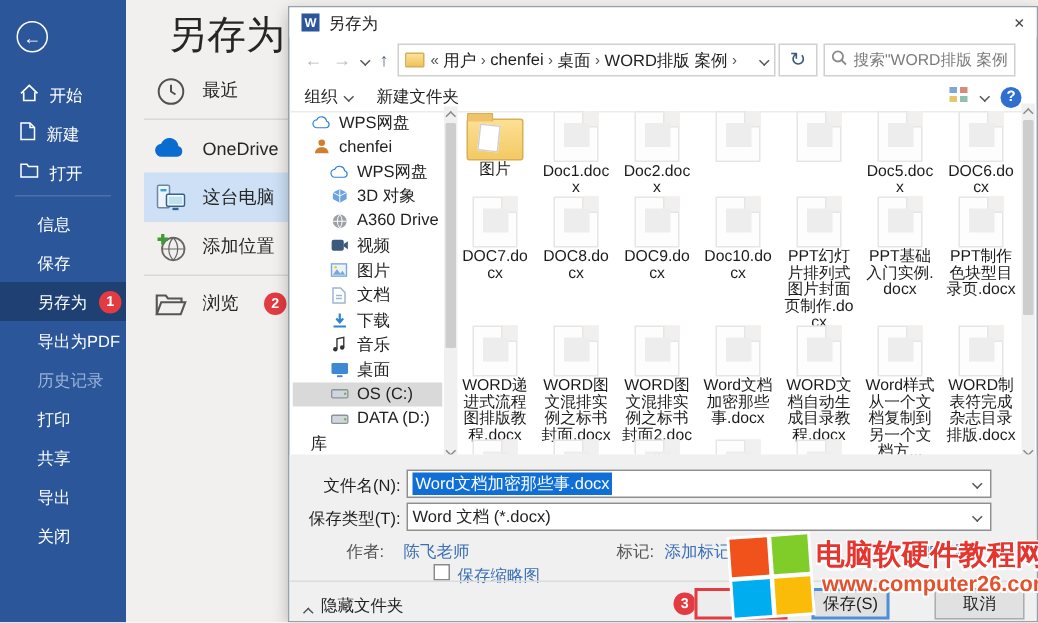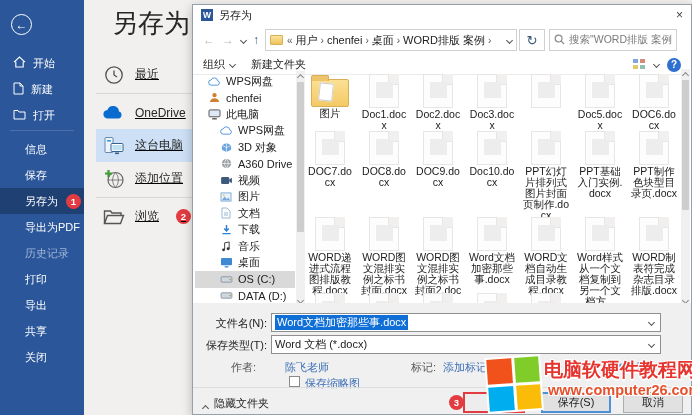--- a/index.html
+++ b/index.html
@@ -17,21 +17,21 @@
   .bs-menu{position:absolute;left:0;top:136px;width:84px;}
   .bs-item{height:26px;display:flex;align-items:center;padding-left:25px;font-size:11px;cursor:pointer;position:relative;}
   .bs-item.sel{background:#1e4073;}
   .bs-item.dis{color:#9db3d6;}
   .badge{display:inline-flex;align-items:center;justify-content:center;width:15px;height:15px;border-radius:50%;
          background:#e23b41;color:#fff;font-size:9.5px;font-weight:bold;margin-left:8px;flex:none;}
 
   
   .backstage{position:absolute;left:84px;top:0;right:0;height:415px;background:#f1f0ef;}
   .bs-title{position:absolute;left:28px;top:6px;font-size:26px;font-weight:400;color:#262626;}
-  .places{position:absolute;left:12px;top:58px;width:100px;text-decoration:underline;}
+  .places{position:absolute;left:12px;top:44px;width:100px;}
   .place{height:33px;display:flex;align-items:center;gap:9px;padding-left:6px;font-size:12px;color:#262626;cursor:pointer;}
   .place.sel{background:#cde0f5;}
   .place .pic{width:24px;display:flex;justify-content:center;flex:none;}
   .phr{border-top:1px solid #d9d8d6;margin:2px 0;}
 
   
   .dialog{position:absolute;left:192px;top:4px;width:500px;height:411px;background:#fff;
           border:1px solid #96a0aa;box-shadow:0 3px 10px rgba(0,0,0,.25);font-size:11px;color:#222;}
   .tbar{position:absolute;left:0;top:0;right:0;height:20px;display:flex;align-items:center;padding:0 8px;gap:6px;background:#fff;}
   .wicon{width:12px;height:12px;background:#2b579a;color:#fff;font-size:8.5px;font-weight:bold;
@@ -92,21 +92,21 @@
   .selectedtext{background:#0f6fd7;color:#fff;padding:0 2px;white-space:nowrap;}
   .metarow span{position:absolute;white-space:nowrap;}
   .mlabel{color:#555;}
   .mlink{color:#3b6fb5;cursor:pointer;}
   .chkbox{position:absolute;width:11px;height:11px;border:1px solid #8a8a8a;background:#fff;}
   .footer{position:absolute;left:0;right:0;top:84px;bottom:0;border-top:1px solid #dcdcdc;}
   .hidefold{position:absolute;left:10px;top:8px;display:flex;align-items:flex-end;gap:6px;color:#1d1d1d;cursor:pointer;}
   .btn{position:absolute;top:4px;height:21px;background:#e1e1e1;border:1px solid #adadad;font-size:11px;color:#1d1d1d;
        display:flex;align-items:center;justify-content:center;cursor:pointer;}
   .toolsbtn{left:270px;width:62px;border:2px solid #e23b41;background:#ededed;justify-content:flex-end;padding-right:6px;}
-  .savebtn{left:348px;width:70px;border:2px solid #4d90d8;}
+  .savebtn{left:348px;width:52px;border:2px solid #4d90d8;}
   .cancelbtn{left:430px;width:60px;}
   .badge3{position:absolute;left:248px;top:7px;}
 
   
   .watermark{position:absolute;left:468px;top:350px;width:224px;height:65px;z-index:50;pointer-events:none;}
   .winlogo{position:absolute;left:18px;top:6px;width:56px;height:56px;background:#fff;padding:2px;
            display:grid;grid-template-columns:1fr 1fr;grid-template-rows:1fr 1fr;gap:3px;transform:rotate(-4deg);}
   .winlogo div{width:100%;height:100%;}
   .wm-title{position:absolute;left:76px;top:7px;font-size:19px;font-weight:bold;color:#e6342e;white-space:nowrap;
             text-shadow:-1px -1px 0 #fff,1px -1px 0 #fff,-1px 1px 0 #fff,1px 1px 0 #fff,0 2px 0 #fff;}
@@ -156,24 +156,24 @@
         <div class="bs-item">
           <span>导出为PDF</span>
         </div>
         <div class="bs-item dis">
           <span>历史记录</span>
         </div>
         <div class="bs-item">
           <span>打印</span>
         </div>
         <div class="bs-item">
+          <span>共享</span>
+        </div>
+        <div class="bs-item">
           <span>导出</span>
-        </div>
-        <div class="bs-item">
-          <span>共享</span>
         </div>
         <div class="bs-item">
           <span>关闭</span>
         </div>
       </div>
   </aside>
 
   <section class="backstage">
     <div class="bs-title">另存为</div>
     <div class="places" id="places">
@@ -304,29 +304,20 @@
         </div>
         <div class="trow lv1">
           <span class="ic">
             <svg width="11" height="11" viewBox="0 0 12 12">
               <circle cx="6" cy="3.4" r="2.4" fill="#d07f2f"></circle>
               <path d="M1 11c.4-3 2.4-4.2 5-4.2S10.6 8 11 11z" fill="#d07f2f"></path>
             </svg>
           </span>
           <span>chenfei</span>
         </div>
-        <div class="trow lv1">
-          <span class="ic">
-            <svg width="13" height="11" viewBox="0 0 14 12">
-              <rect x="1" y="1" width="12" height="7.5" rx="1" fill="#dfe9f5" stroke="#4a4a4a"></rect>
-              <rect x="4.5" y="10" width="5" height="1.4" fill="#4a4a4a"></rect>
-            </svg>
-          </span>
-          <span>此电脑</span>
-        </div>
         <div class="trow lv2">
           <span class="ic">
             <svg width="13" height="11" viewBox="0 0 16 13">
               <path d="M4.2 11a3.2 3.2 0 01-.4-6.4A4.3 4.3 0 0112 5.7a2.7 2.7 0 01-.4 5.3z" fill="#fff" stroke="#2f81d6"></path>
             </svg>
           </span>
           <span>WPS网盘</span>
         </div>
         <div class="trow lv2">
           <span class="ic">
@@ -439,21 +430,20 @@
           <div class="cell">
             <div class="doc"></div>
             <div class="fname">Doc1.docx</div>
           </div>
           <div class="cell">
             <div class="doc"></div>
             <div class="fname">Doc2.docx</div>
           </div>
           <div class="cell">
             <div class="doc"></div>
-            <div class="fname">Doc3.docx</div>
           </div>
           <div class="cell">
             <div class="doc"></div>
           </div>
           <div class="cell">
             <div class="doc"></div>
             <div class="fname">Doc5.docx</div>
           </div>
           <div class="cell">
             <div class="doc"></div>
@@ -551,21 +541,21 @@
         <span class="chev"></span>
       </div>
       <span class="flabel" style="left:2px;top:35px;">保存类型(T):</span>
       <div class="fieldbox" style="top:32px;">
         <span>Word 文档 (*.docx)</span>
         <span class="chev"></span>
       </div>
 
       <div class="metarow">
         <span class="mlabel" style="left:38px;top:57px;text-align:right;">作者:</span>
-        <span class="mlink" style="left:80px;top:57px;padding-left:12px;">陈飞老师</span>
+        <span class="mlink" style="left:64px;top:57px;padding-left:12px;">陈飞老师</span>
         <span class="mlabel" style="left:218px;top:57px;">标记:</span>
         <span class="mlink" style="left:250px;top:57px;">添加标记</span>
         <span class="mlabel" style="left:378px;top:57px;">标题:</span>
         <span class="mlink" style="left:410px;top:57px;">添加标题</span>
       </div>
 
       <span class="chkbox" style="left:96px;top:73px;"></span>
       <span class="mlink" style="position:absolute;left:112px;top:73px;">保存缩略图</span>
 
       <div class="footer">

